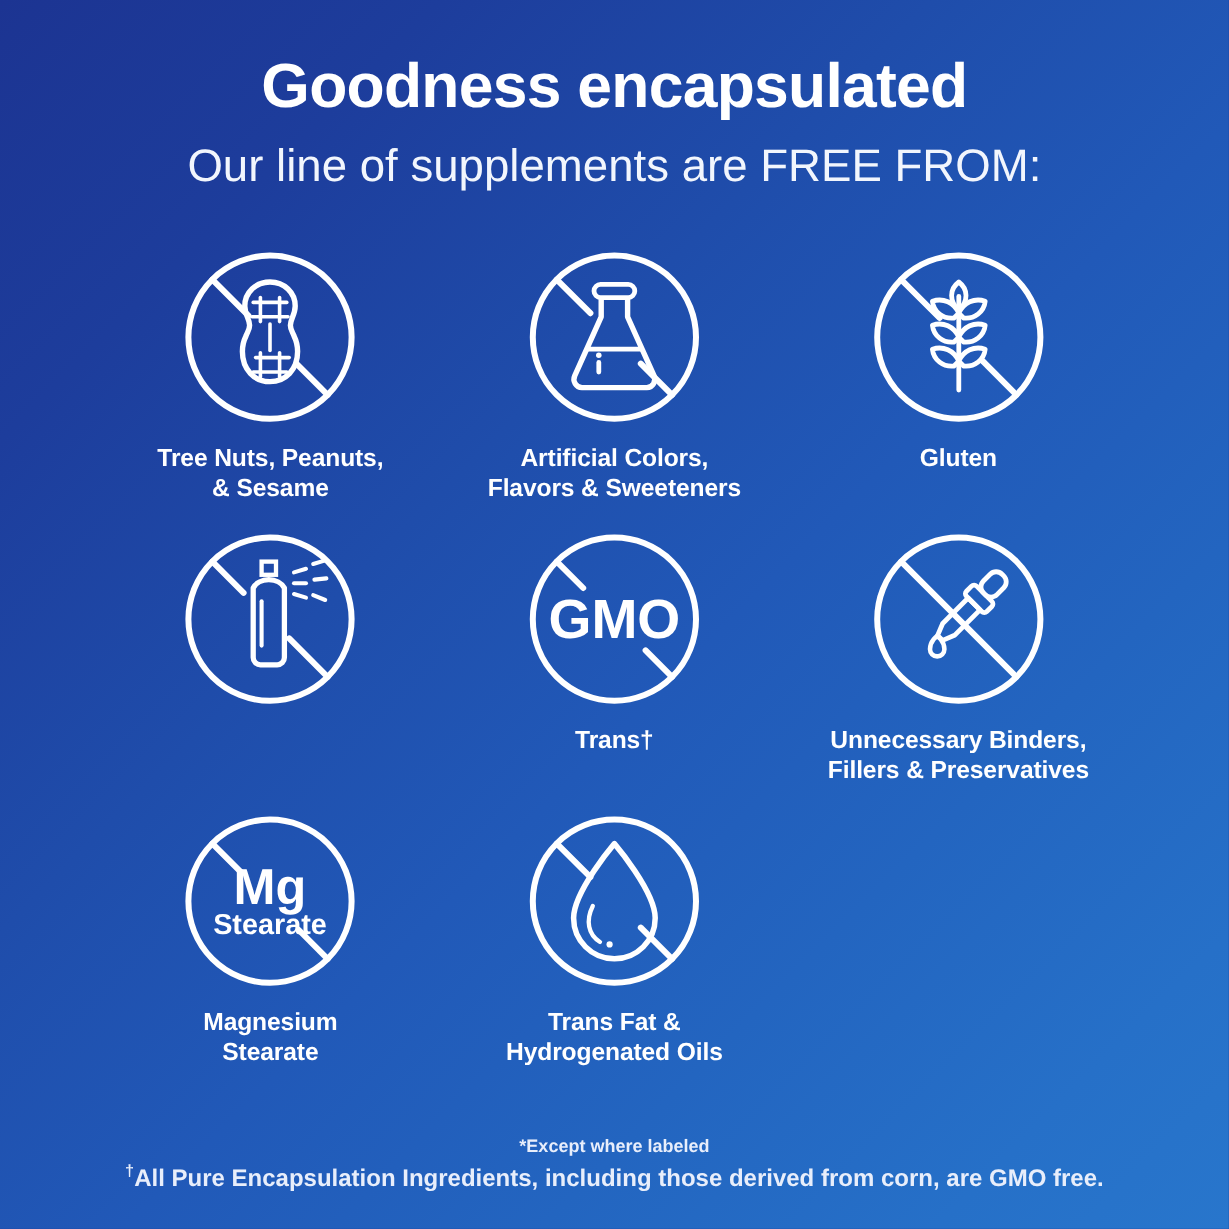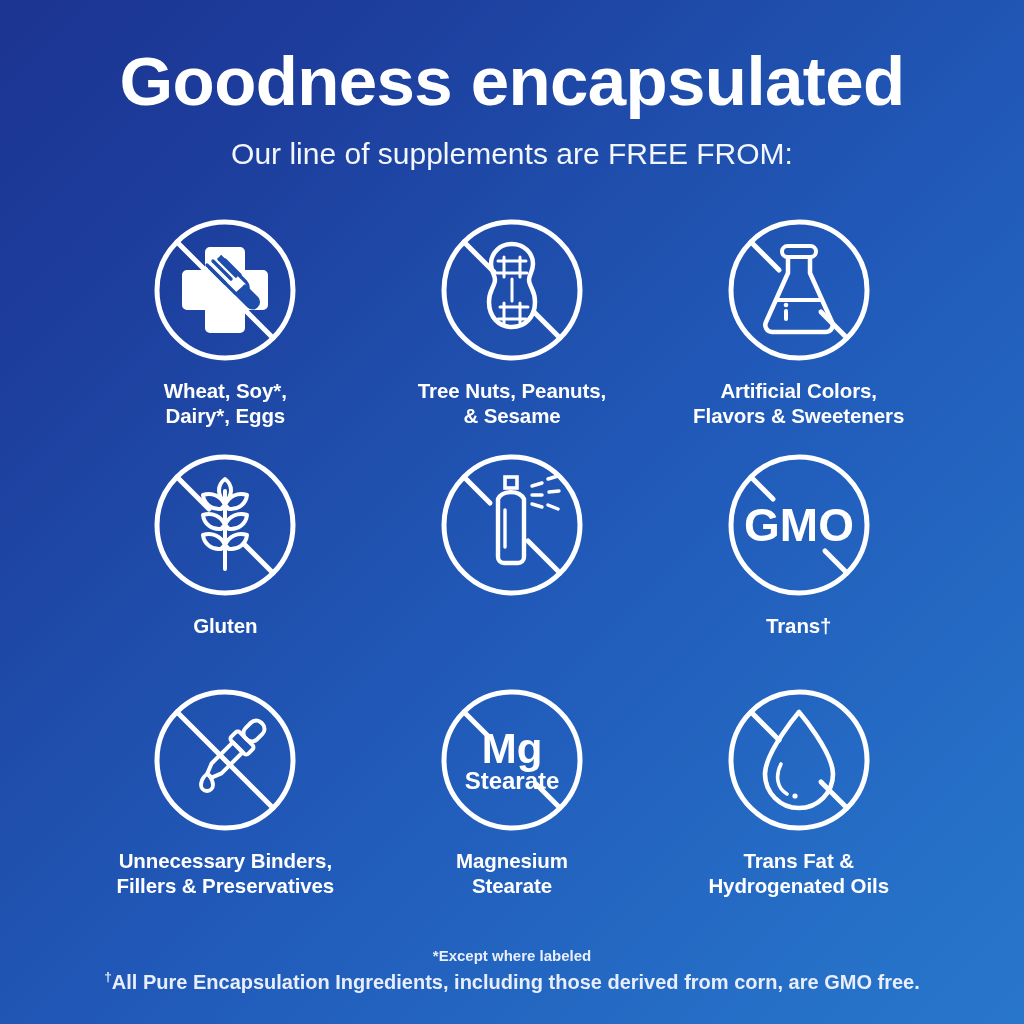--- a/index.html
+++ b/index.html
@@ -34,29 +34,29 @@
     color: #ffffff;
   }
 
   
   .header {
     width: 100%;
     text-align: center;
     padding-top: 44px;
   }
   .title {
-    font-size: 69px;
+    font-size: 52px;
     font-weight: 700;
     letter-spacing: -0.6px;
     line-height: 1.1;
     margin: 0;
     color: #ffffff;
   }
   .subtitle {
-    font-size: 30px;
+    font-size: 38px;
     font-weight: 400;
     line-height: 1.2;
     margin: 16px 0 0 0;
     color: #f2f6fd;
   }
 
   
   .grid {
     width: 860px;
     margin-top: 44px;
@@ -123,40 +123,20 @@
 
 <div class="poster">
 
   <div class="header">
     <h1 class="title">Goodness encapsulated</h1>
     <p class="subtitle">Our line of supplements are FREE FROM:</p>
   </div>
 
   <div class="grid">
 
-    <div class="cell">
-      <div class="badge">
-        <svg viewBox="0 0 148 148" xmlns="http://www.w3.org/2000/svg">
-          <circle cx="74" cy="74" r="68" fill="none" stroke="#ffffff" stroke-width="5"></circle>
-          <line x1="26" y1="26" x2="52" y2="52" stroke="#ffffff" stroke-width="5" stroke-linecap="round"></line>
-          <line x1="96" y1="96" x2="122" y2="122" stroke="#ffffff" stroke-width="5" stroke-linecap="round"></line>
-          <path d="M59 31 h30 a5 5 0 0 1 5 5 v18 h18 a5 5 0 0 1 5 5 v30 a5 5 0 0 1 -5 5 h-18 v18 a5 5 0 0 1 -5 5 h-30 a5 5 0 0 1 -5 -5 v-18 h-18 a5 5 0 0 1 -5 -5 v-30 a5 5 0 0 1 5 -5 h18 v-18 a5 5 0 0 1 5 -5 z" fill="#ffffff"></path>
-          <g stroke="#1f4dab" stroke-width="3.4" stroke-linecap="round" fill="none">
-            <line x1="56" y1="49" x2="74" y2="67"></line>
-            <line x1="62" y1="45" x2="80" y2="63"></line>
-            <line x1="68" y1="43" x2="85" y2="60"></line>
-            <line x1="74" y1="44" x2="89" y2="59"></line>
-          </g>
-          <path d="M58 51 L84 77 a8 8 0 0 0 11 0 a8 8 0 0 0 0 -11 L69 40" fill="none" stroke="#1f4dab" stroke-width="3.2" stroke-linejoin="round"></path>
-          <path d="M84 77 L97 90 a6 6 0 0 0 9 -8 L93 69" fill="#1f4dab" stroke="#1f4dab" stroke-width="3" stroke-linejoin="round"></path>
-        </svg>
-      </div>
-      <div class="cell-label">Wheat, Soy*,
-Dairy*, Eggs</div>
-    </div>
 
     <div class="cell">
       <div class="badge">
         <svg viewBox="0 0 148 148" xmlns="http://www.w3.org/2000/svg">
           <circle cx="74" cy="74" r="68" fill="none" stroke="#ffffff" stroke-width="5"></circle>
           <line x1="26" y1="26" x2="56" y2="56" stroke="#ffffff" stroke-width="5" stroke-linecap="round"></line>
           <line x1="96" y1="96" x2="122" y2="122" stroke="#ffffff" stroke-width="5" stroke-linecap="round"></line>
           <path d="M74 28
                    c 12 0 21 9 21 20
                    c 0 7 -4 11 -4 16

